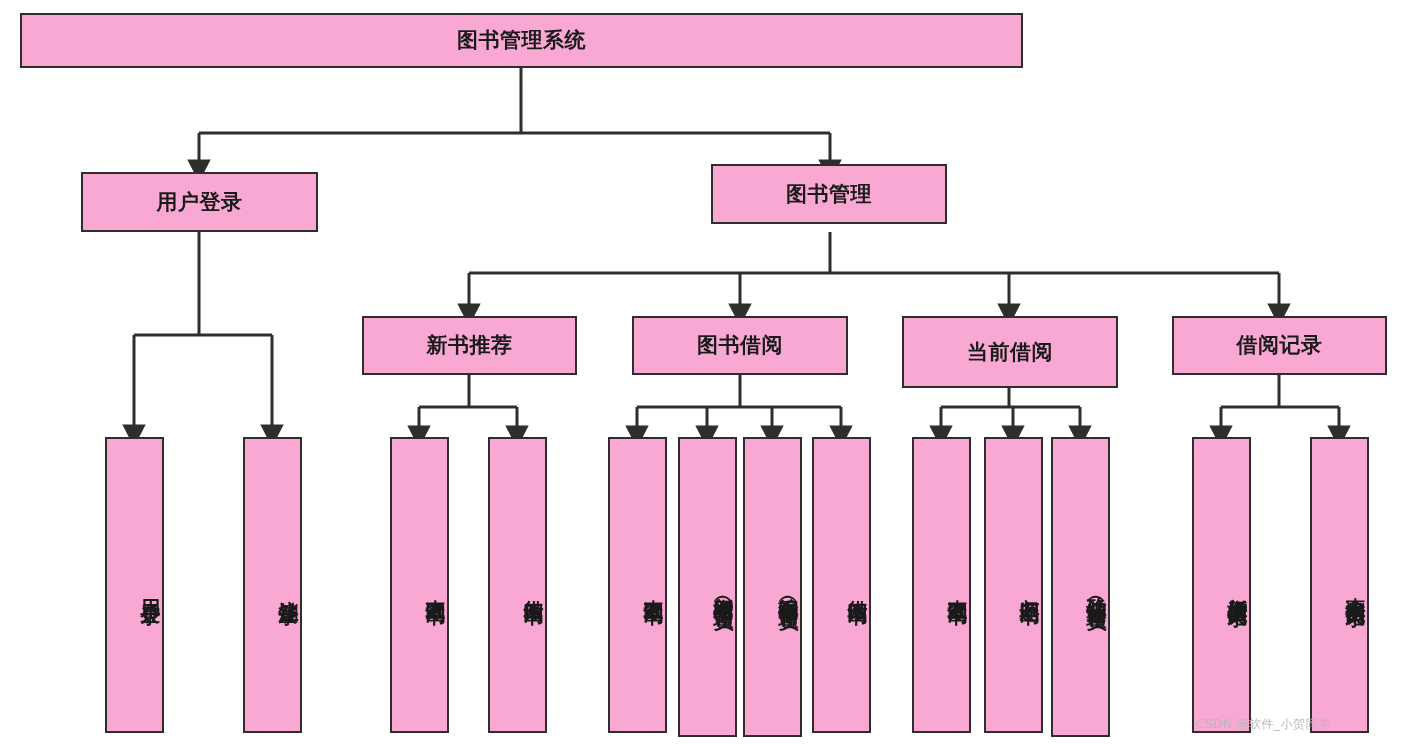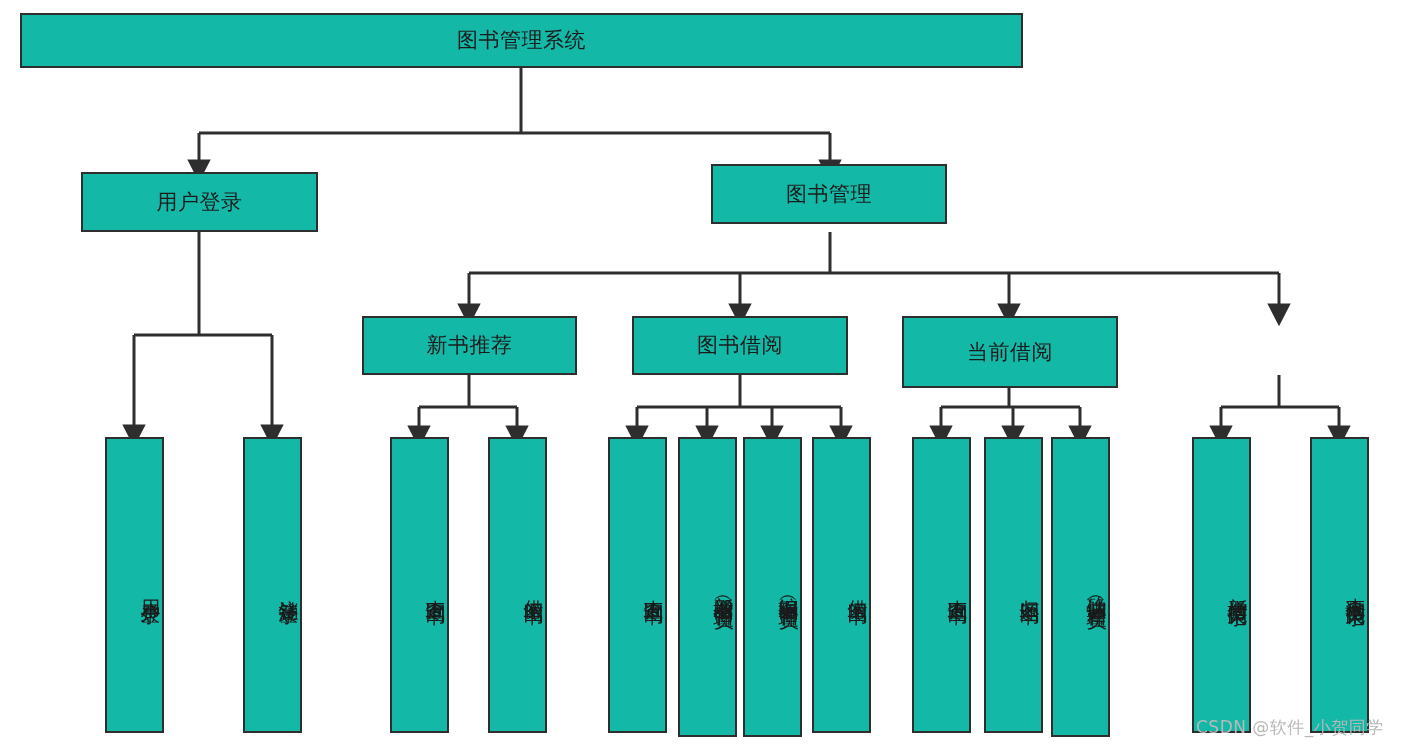--- a/index.html
+++ b/index.html
@@ -21,26 +21,27 @@
     position: absolute;
     left: 0;
     top: 0;
     width: 1405px;
     height: 747px;
     pointer-events: none;
   }
   .node {
     position: absolute;
     box-sizing: border-box;
-    background: #14b8a6;
+    background: #f9a8d4;
     border: 2.5px solid #2e2e2e;
     display: flex;
     align-items: center;
     justify-content: center;
     color: #1a1a1a;
+    font-weight: bold;
   }
   .node.horiz {
     writing-mode: horizontal-tb;
     font-size: 21px;
     letter-spacing: 0.5px;
   }
   .node.vert {
     writing-mode: vertical-rl;
     text-orientation: upright;
     font-size: 20px;
@@ -49,21 +50,21 @@
     align-items: flex-start;
     justify-content: center;
   }
   .node .label {
     display: block;
     line-height: 1.18;
     white-space: nowrap;
   }
   .watermark {
     position: absolute;
-    font-size: 17px;
+    font-size: 12px;
     color: #b8b8b8;
     white-space: nowrap;
     letter-spacing: 0.5px;
   }
 </style>
 </head>
 <body>
 
 <div id="canvas">
 
@@ -130,20 +131,23 @@
 
   <div class="node horiz" style="left:632px; top:316px; width:216px; height:59px;">
     <span class="label">图书借阅</span>
   </div>
   <div class="node horiz" style="left:362px; top:316px; width:215px; height:59px;">
     <span class="label">新书推荐</span>
   </div>
   <div class="node horiz" style="left:902px; top:316px; width:216px; height:72px;">
     <span class="label">当前借阅</span>
   </div>
+  <div class="node horiz" style="left:1172px; top:316px; width:215px; height:59px;">
+    <span class="label">借阅记录</span>
+  </div>
 
   <div class="node vert" style="left:105px; top:437px; width:59px; height:296px;">
     <span class="label">用户登录</span>
   </div>
   <div class="node vert" style="left:243px; top:437px; width:59px; height:296px;">
     <span class="label">注销登录</span>
   </div>
   <div class="node vert" style="left:390px; top:437px; width:59px; height:296px;">
     <span class="label">查询图书</span>
   </div>

